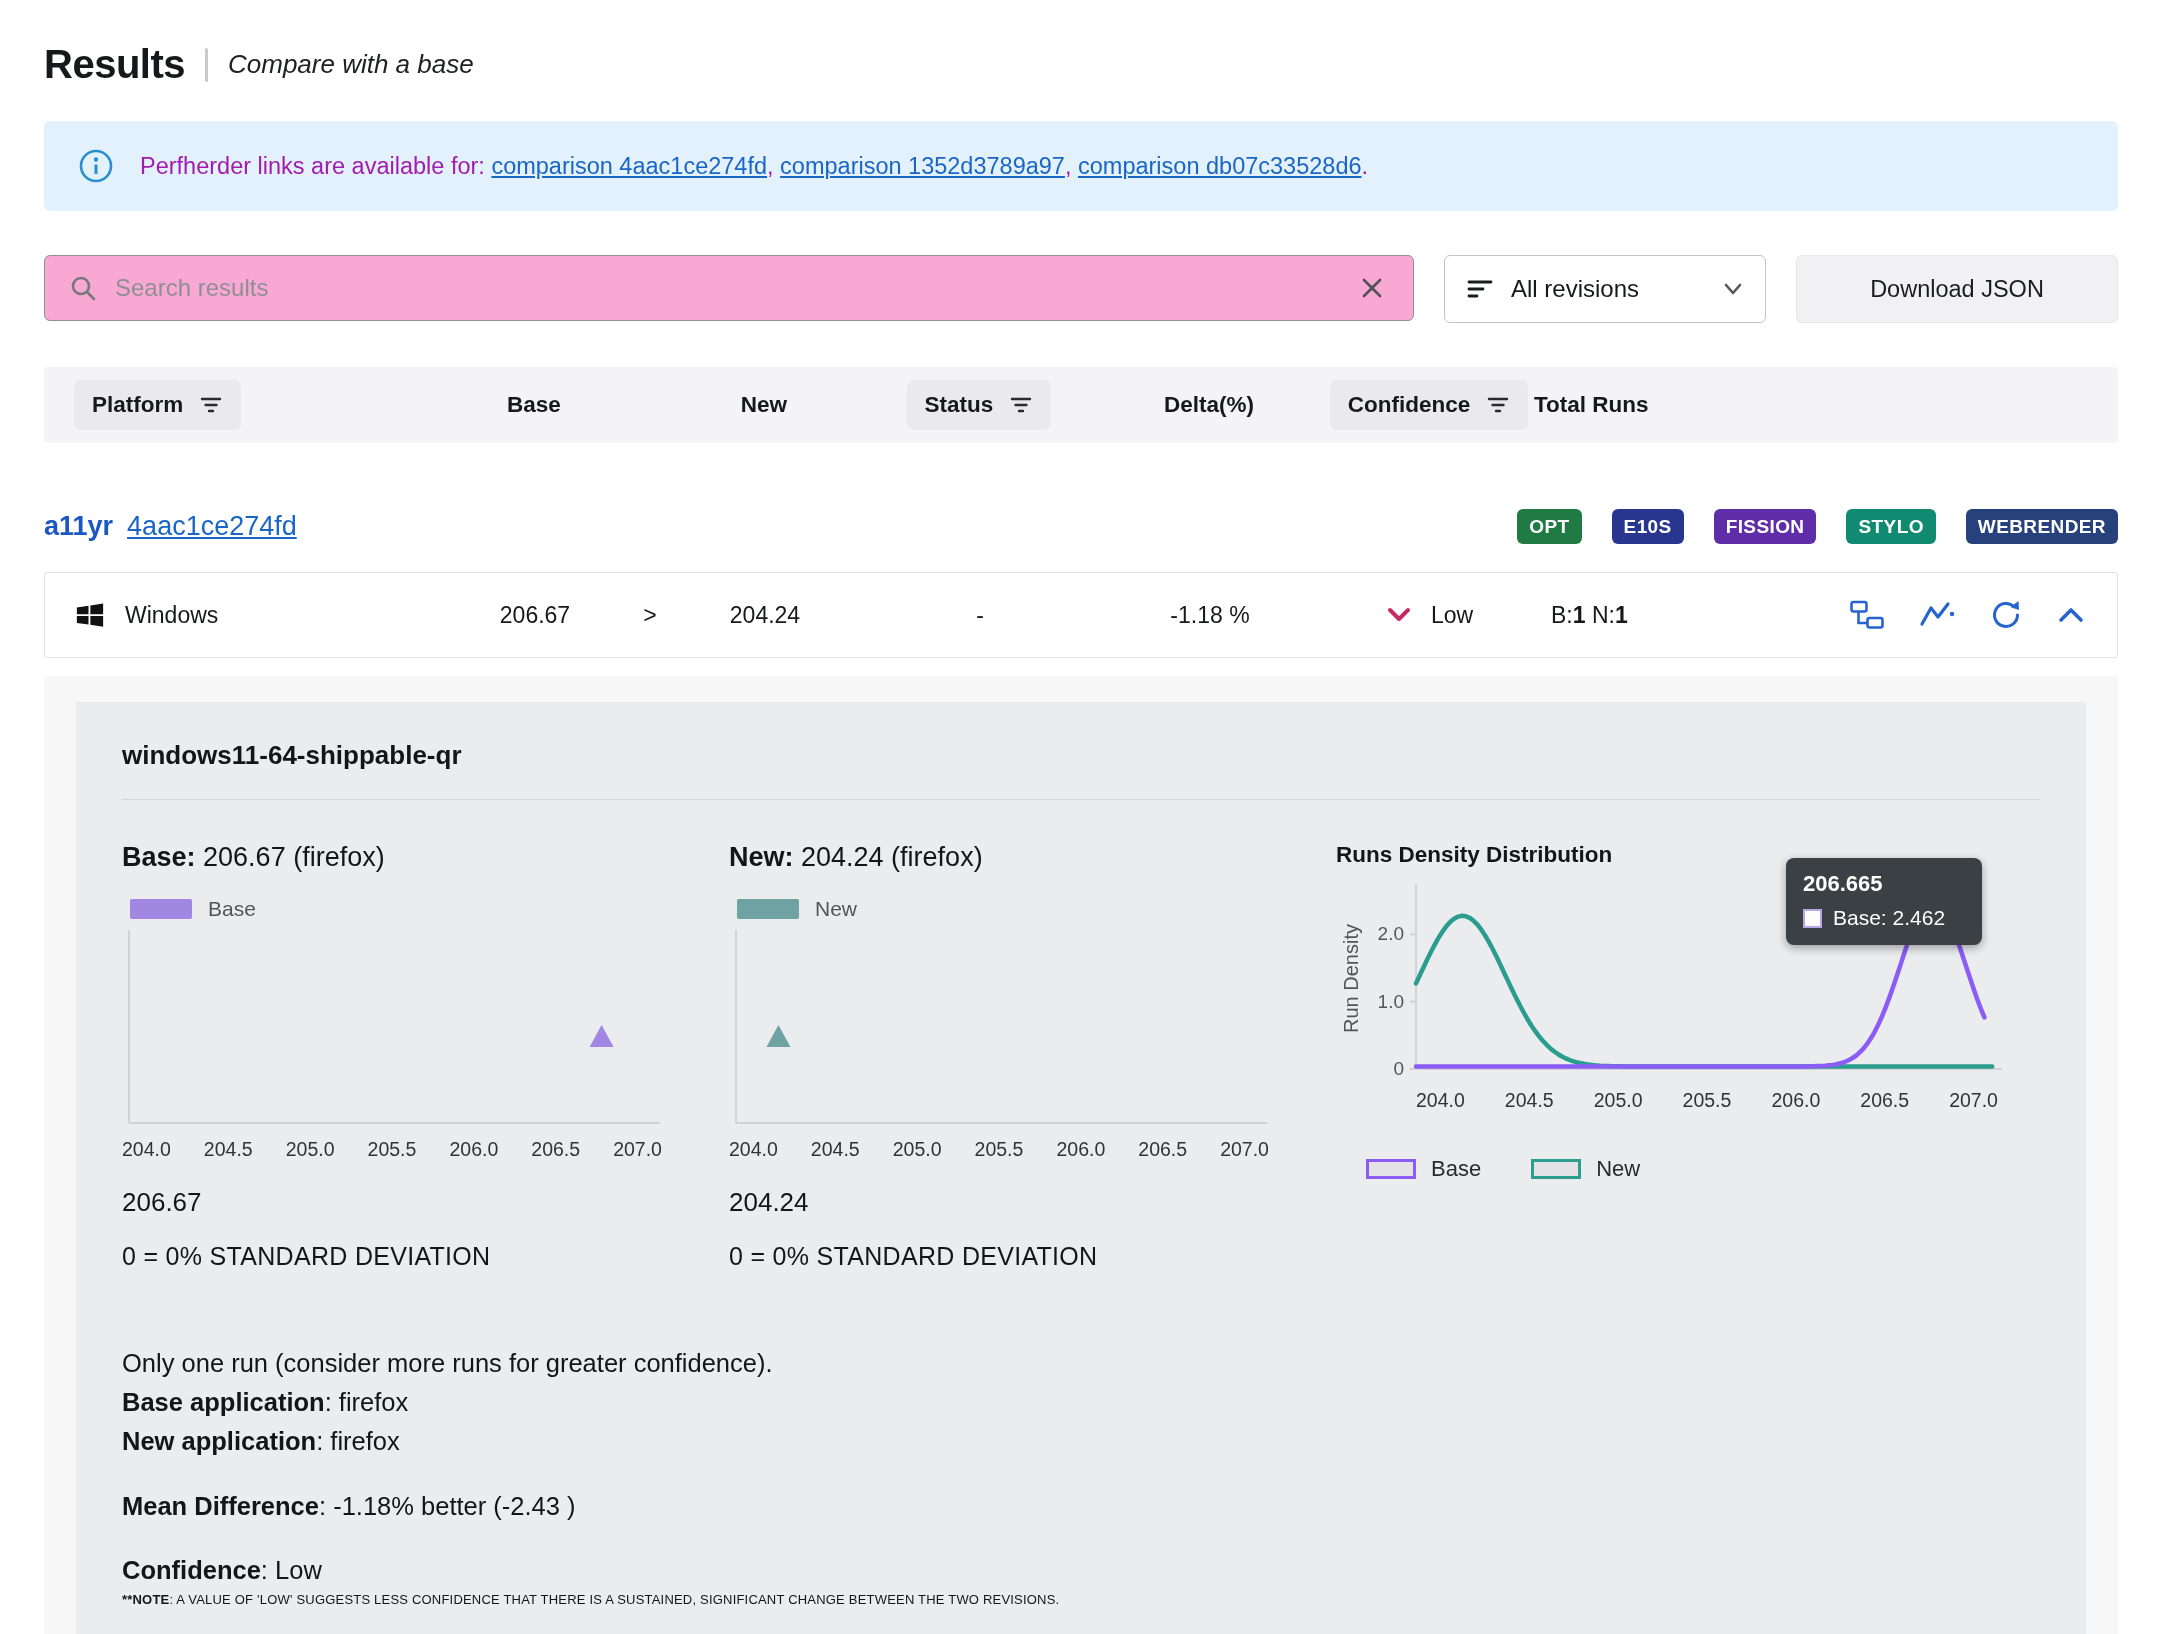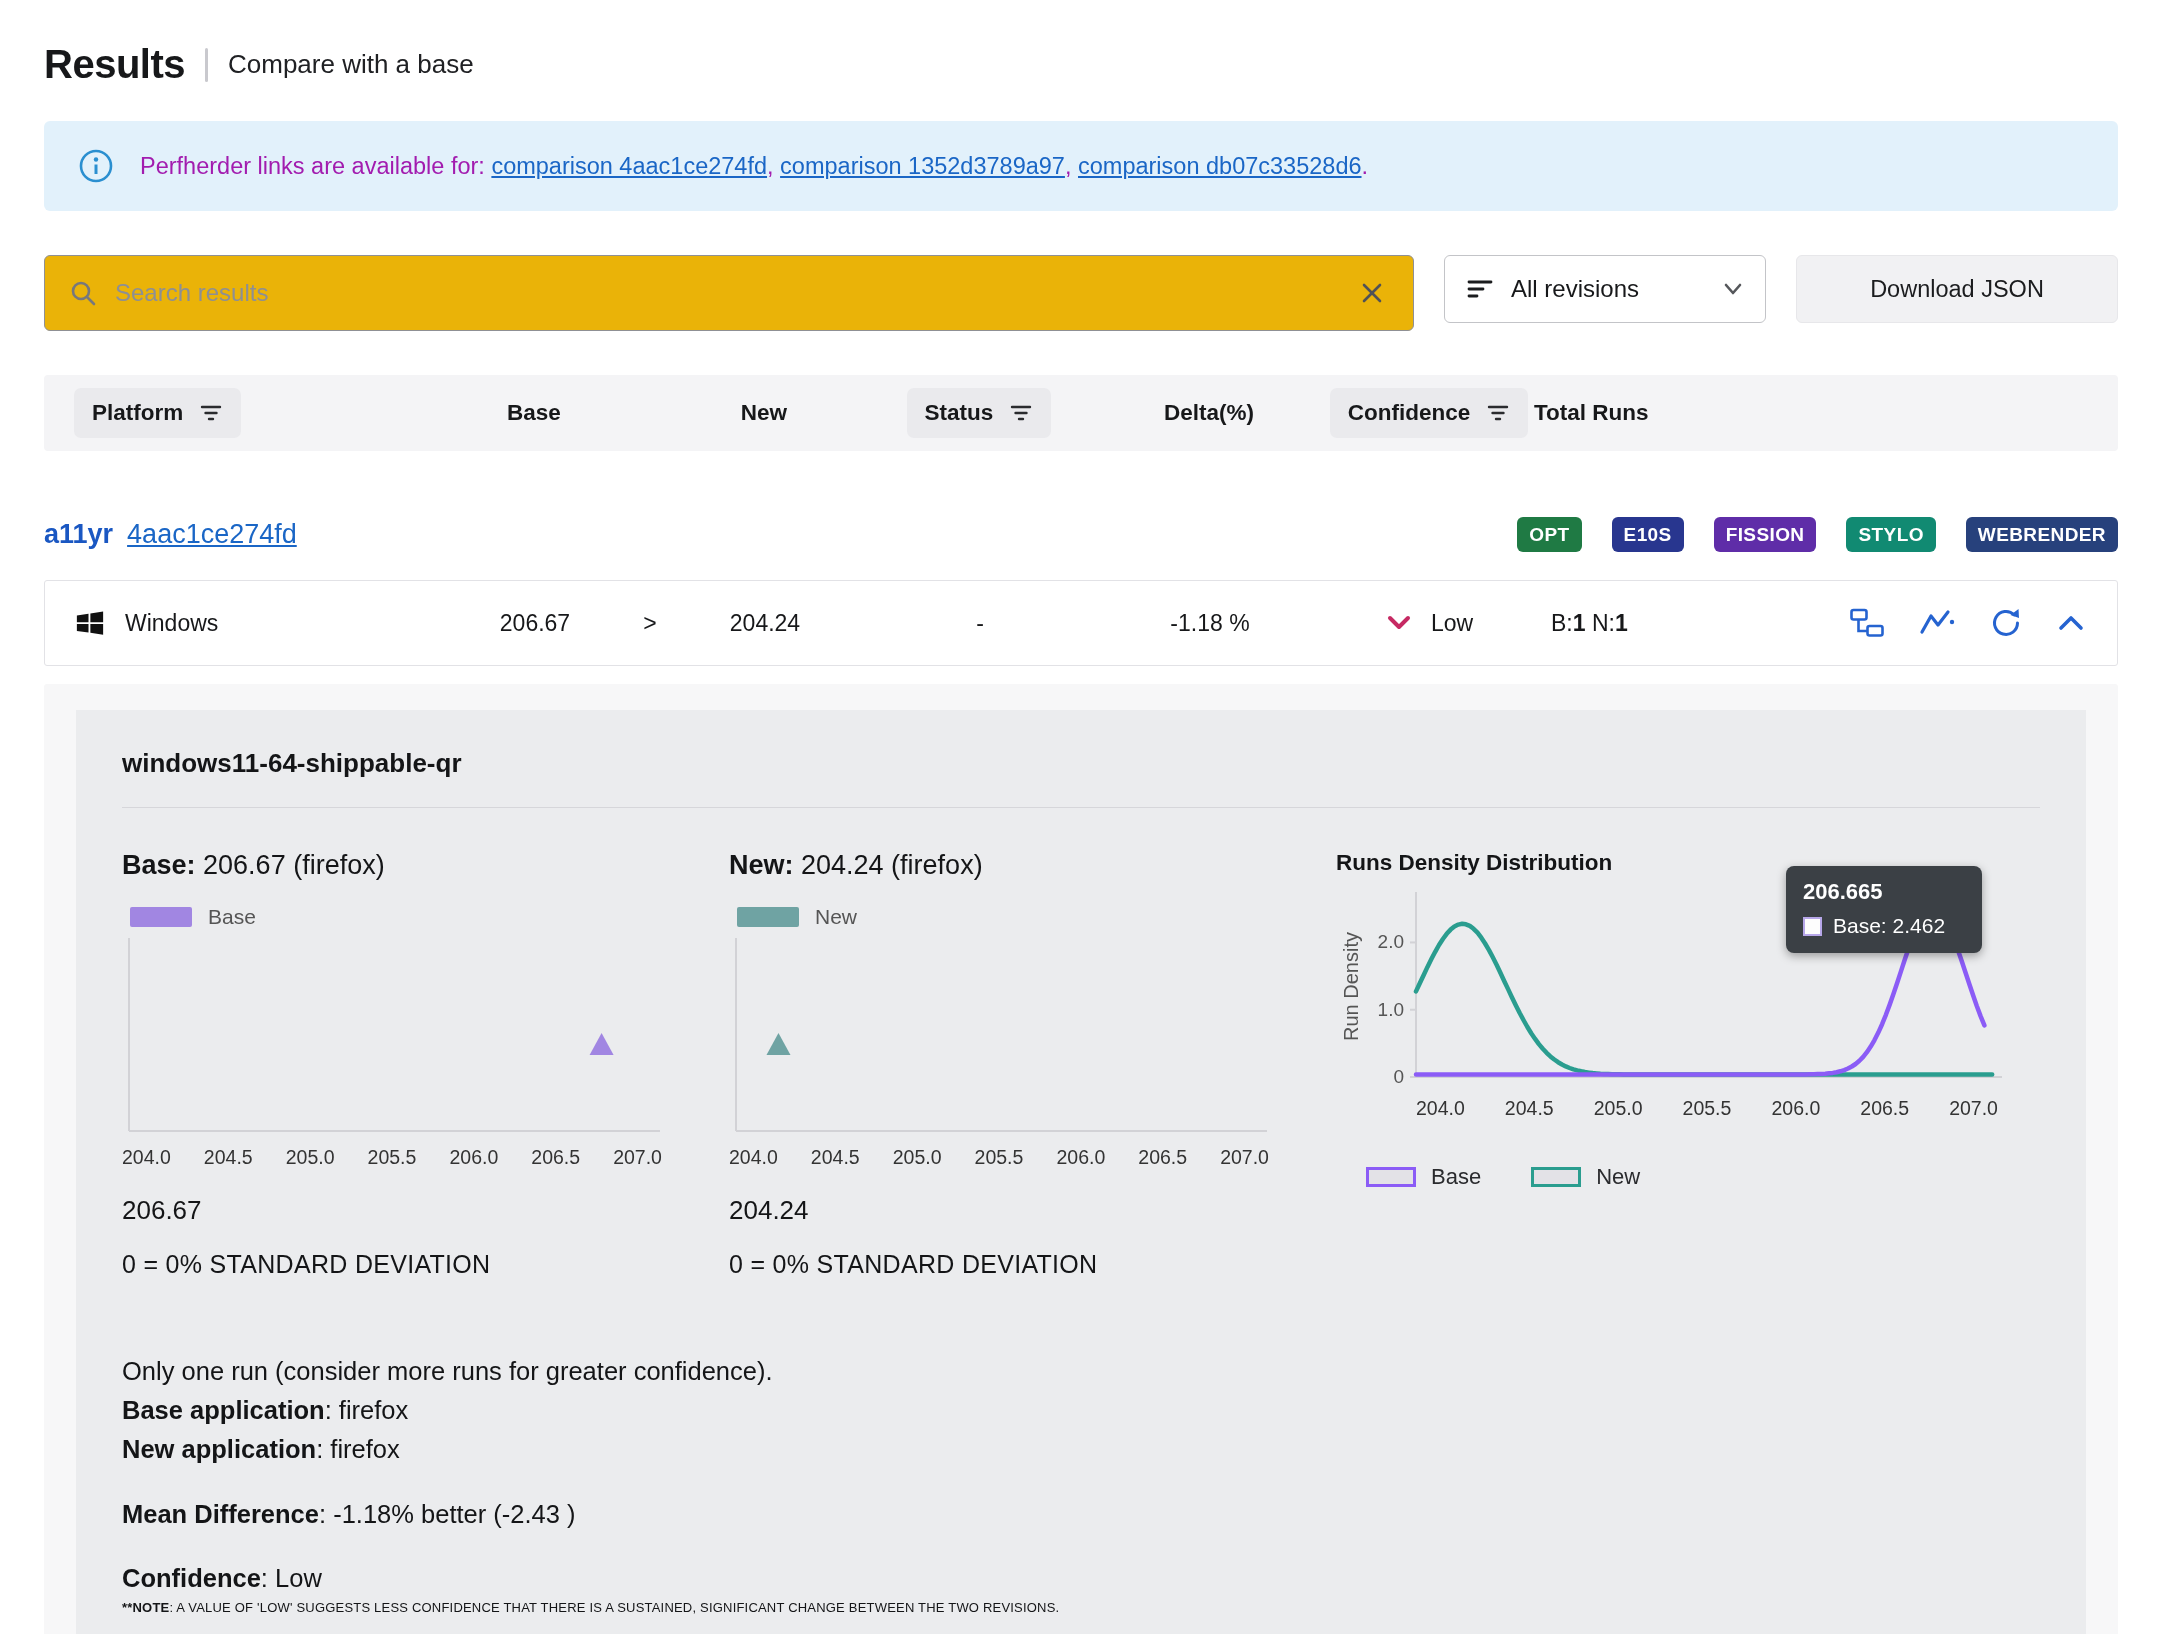--- a/index.html
+++ b/index.html
@@ -8,37 +8,37 @@
     width: 2162px; min-height: 1634px;
     font-family: "Liberation Sans", sans-serif;
     color: #17181a; font-size: 22px;
   }
   .page { padding: 42px 44px 30px; }
 
   
   .header-row { display: flex; align-items: center; gap: 20px; margin-bottom: 34px; }
   .header-row h1 { font-size: 40px; font-weight: 800; letter-spacing: -0.5px; }
   .hdr-divider { width: 3px; height: 34px; background: #c9c9ce; border-radius: 2px; }
-  .subtitle { font-size: 26px; color: #202124; }
+  .subtitle { font-size: 26px; color: #202124; font-style: italic; }
 
   
   .alert {
     background: #e2f1fb; border-radius: 6px;
     padding: 27px 34px; display: flex; align-items: center; gap: 26px;
     font-size: 23.5px; margin-bottom: 44px; color: #17344a;
   }
   .alert a { color: #1a66c6; }
   .alert .txt { color: #a21caf; }
 
   
   .toolbar { display: flex; gap: 30px; margin-bottom: 44px; }
   .search-box {
     flex: 1; display: flex; align-items: center; gap: 18px;
-    border: 1px solid #8f9094; border-radius: 6px; height: 76px; padding: 8px 24px;
-    background: #eab308;
+    border: 1px solid #8f9094; border-radius: 6px; height: 66px; padding: 8px 24px;
+    background: #f9a8d4;
   }
   .search-box input {
     flex: 1; border: none; outline: none; font-size: 24px;
     font-family: "Liberation Sans", sans-serif; color: #222; background: transparent;
   }
   .search-box input::placeholder { color: #8d8f94; }
   .clear-btn { background: none; border: none; cursor: pointer; display: flex; padding: 4px; }
   .select {
     width: 322px; border: 1px solid #c3c4c8; border-radius: 6px; height: 68px;
     display: flex; align-items: center; gap: 18px; padding: 0 22px; background: #fff;

